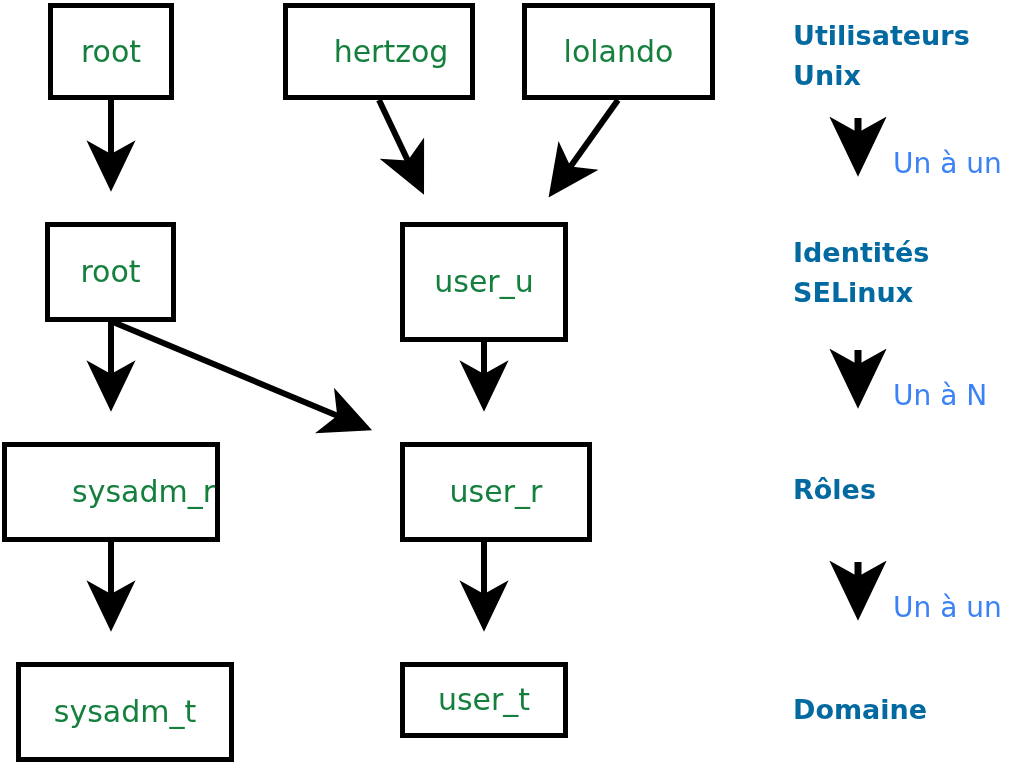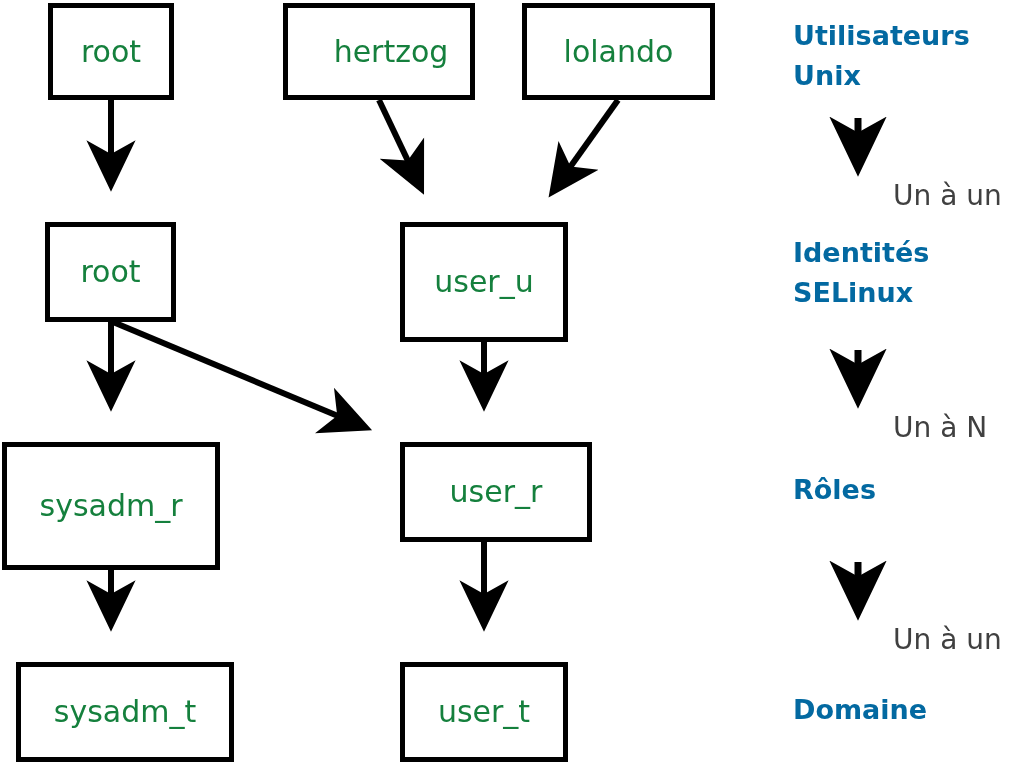--- a/index.html
+++ b/index.html
@@ -50,28 +50,27 @@
     color: #0369a1;
     font-family: "DejaVu Sans", sans-serif;
     font-weight: bold;
     font-size: 27px;
     line-height: 40px;
     white-space: pre-line;
     z-index: 3;
   }
   .legend-edge-label {
     position: absolute;
-    color: #404040;
+    color: #3b82f6;
     font-family: "DejaVu Sans", sans-serif;
     font-weight: normal;
     font-size: 28px;
     line-height: 1;
     white-space: nowrap;
     z-index: 3;
-    margin-top: 32px;
   }
 </style>
 </head>
 <body>
 
 <div id="canvas">
 
   <svg class="edges" viewBox="0 0 1024 765" xmlns="http://www.w3.org/2000/svg">
     <defs>
       <marker id="arrowhead" markerWidth="9" markerHeight="9" refX="7.2" refY="4.5" orient="auto" markerUnits="strokeWidth">
@@ -104,30 +103,30 @@
       </div>
       <div class="node" style="left: 522px; top: 3px; width: 193px; height: 97px;">
         <span class="node-label">lolando</span>
       </div>
       <div class="node" style="left: 45px; top: 222px; width: 131px; height: 100px;">
         <span class="node-label">root</span>
       </div>
       <div class="node" style="left: 400px; top: 222px; width: 168px; height: 120px;">
         <span class="node-label">user_u</span>
       </div>
-      <div class="node" style="left: 2px; top: 442px; width: 218px; height: 128px;">
+      <div class="node" style="left: 2px; top: 442px; width: 218px; height: 100px; justify-content: flex-end;">
         <span class="node-label">sysadm_r</span>
       </div>
       <div class="node" style="left: 400px; top: 442px; width: 192px; height: 100px;">
         <span class="node-label">user_r</span>
       </div>
       <div class="node" style="left: 2px; top: 662px; width: 218px; height: 100px; margin-left: 14px;">
         <span class="node-label">sysadm_t</span>
       </div>
-      <div class="node" style="left: 400px; top: 662px; width: 168px; height: 100px;">
+      <div class="node" style="left: 400px; top: 662px; width: 168px; height: 76px;">
         <span class="node-label">user_t</span>
       </div>
     </div>
   <div id="legend-layer">
       <div class="legend-title" style="left: 793px; top: 16px;">Utilisateurs
 Unix</div>
       <div class="legend-title" style="left: 793px; top: 233px;">Identités
 SELinux</div>
       <div class="legend-title" style="left: 793px; top: 470px;">Rôles</div>
       <div class="legend-title" style="left: 793px; top: 690px;">Domaine</div>

